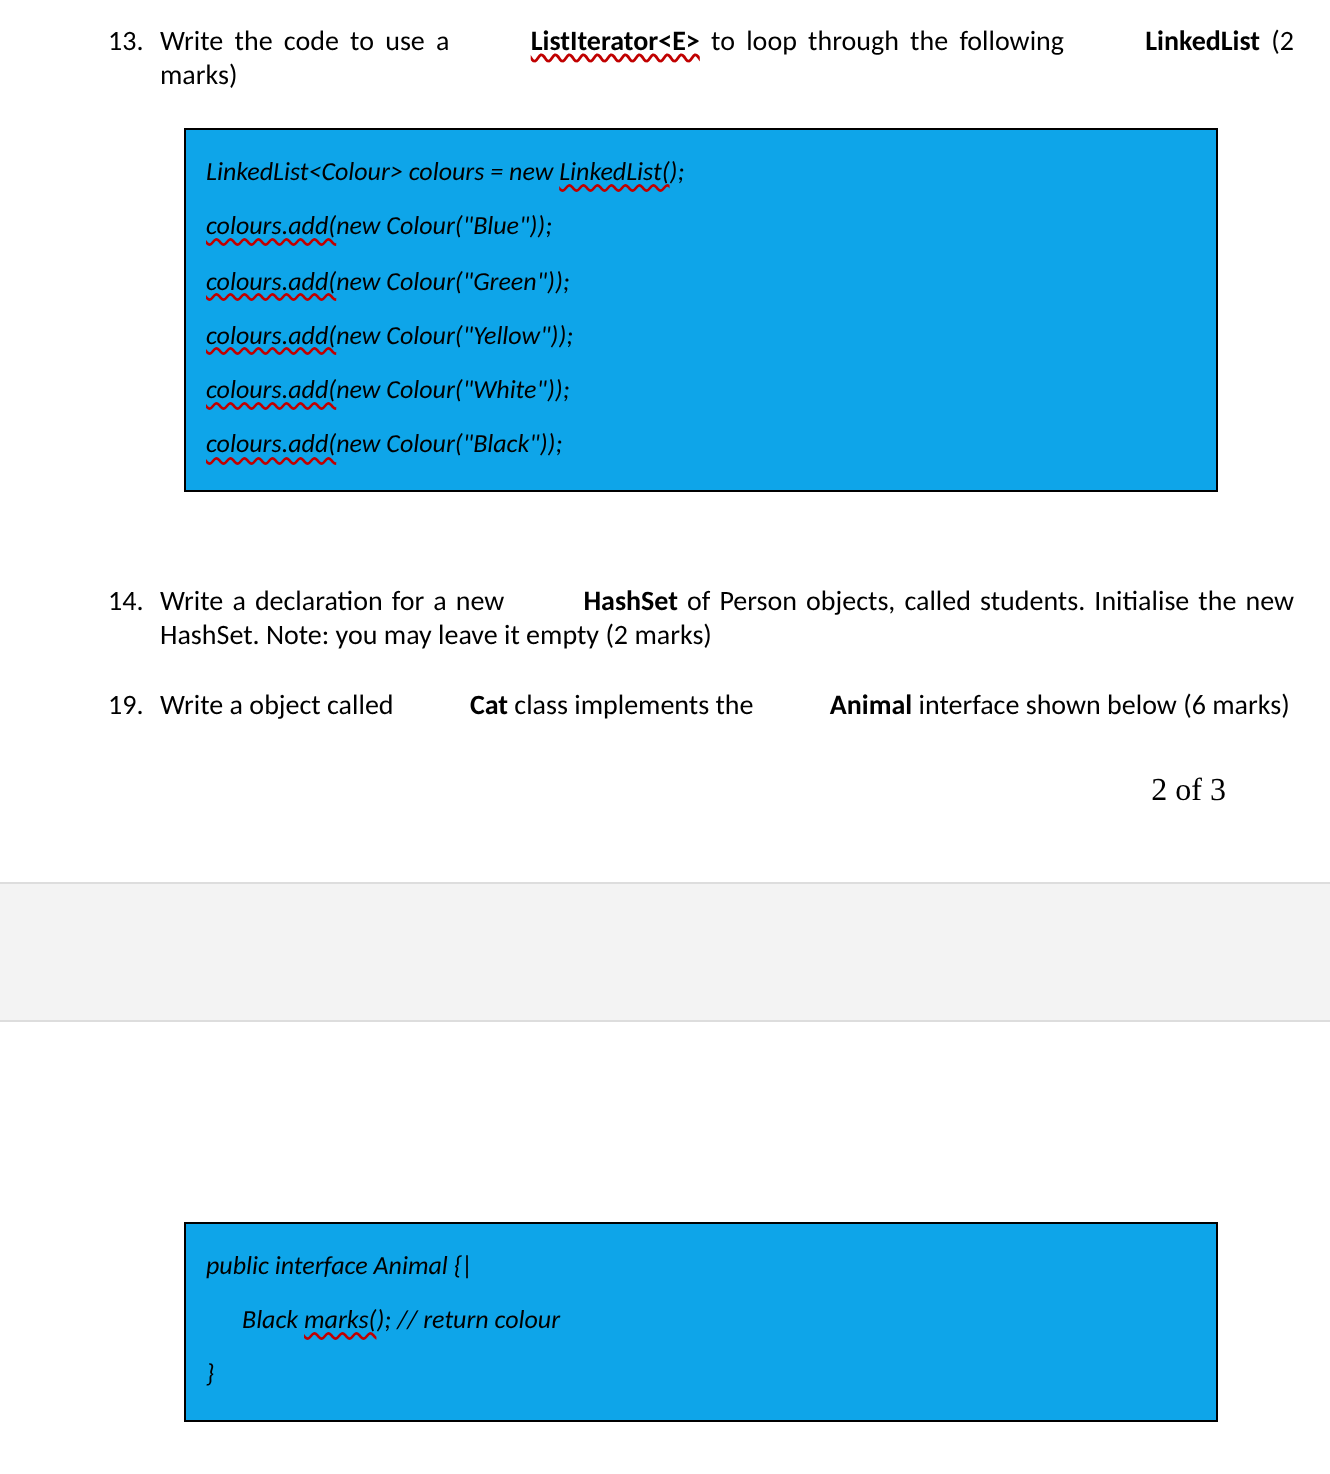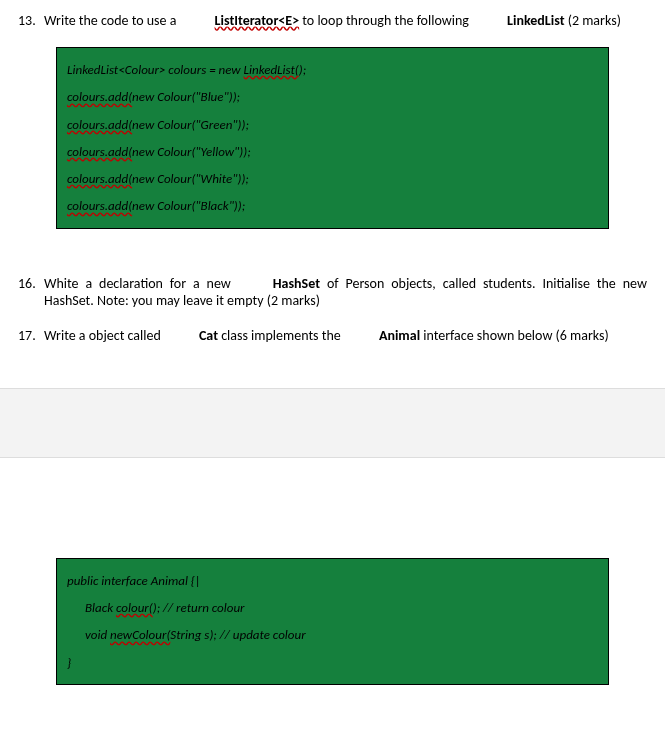--- a/index.html
+++ b/index.html
@@ -5,40 +5,41 @@
     * { box-sizing: border-box; margin: 0; padding: 0; }
     body {
       width: 665px;
       font-family: Calibri, 'Segoe UI', Arial, sans-serif;
       font-size: 14px;
       color: #000;
       background: #fff;
     }
     .page {
       padding: 12px 18px 18px 18px;
+      margin-left: 36px;
     }
     .question {
       margin-bottom: 18px;
       text-align: justify;
     }
     .q-flex {
       display: flex;
       align-items: baseline;
     }
     .q-num {
       width: 26px;
       flex-shrink: 0;
     }
     .q-body {
       flex: 1;
     }
     .bold { font-weight: bold; padding-left: 35px; }
     .code-box {
       border: 1px solid #000;
-      background: #15803d;
+      background: #0ea5e9;
       margin: 18px 38px 18px 38px;
       padding: 8px 10px;
       font-family: Calibri, Arial, sans-serif;
       font-style: italic;
       font-size: 13px;
       line-height: 2.1;
     }
     .code-box div { white-space: pre; }
     .err {
       text-decoration: underline wavy #c00000;
@@ -79,39 +80,39 @@
     <div><span class="err">colours.add(</span><span>new Colour("Blue"));</span></div>
     <div><span class="err">colours.add(</span><span>new Colour("Green"));</span></div>
     <div><span class="err">colours.add(</span><span>new Colour("Yellow"));</span></div>
     <div><span class="err">colours.add(</span><span>new Colour("White"));</span></div>
     <div><span class="err">colours.add(</span><span>new Colour("Black"));</span></div>
   </div>
 
   <div style="height:28px"></div>
 
   <div class="question q-flex">
-    <span class="q-num">16.</span>
+    <span class="q-num">14.</span>
     <span class="q-body">
-      <span>White a declaration for a new </span><span class="bold">HashSet</span><span> of Person objects, called students. Initialise the new HashSet. Note: you may leave it empty (2 marks)</span>
+      <span>Write a declaration for a new </span><span class="bold">HashSet</span><span> of Person objects, called students. Initialise the new HashSet. Note: you may leave it empty (2 marks)</span>
     </span>
   </div>
 
 
   <div class="question q-flex">
-    <span class="q-num">17.</span>
+    <span class="q-num">19.</span>
     <span class="q-body">
       <span>Write a object called </span><span class="bold">Cat</span><span> class implements the </span><span class="bold">Animal</span><span> interface shown below (6 marks)</span>
     </span>
   </div>
 
+  <div class="page-num">2 of 3</div>
 </div>
 
 <div class="page-gap"></div>
 
 <div class="page">
   <div class="page2-pad"></div>
   <div class="code-box">
     <div>public interface Animal {|</div>
-    <div class="indent1"><span>Black </span><span class="err">colour(</span><span>); // return colour</span></div>
-    <div class="indent1"><span>void </span><span class="err">newColour(</span><span>String s); // update colour</span></div>
+    <div class="indent1"><span>Black </span><span class="err">marks(</span><span>); // return colour</span></div>
     <div>}</div>
   </div>
 </div>
 
 </body></html>

